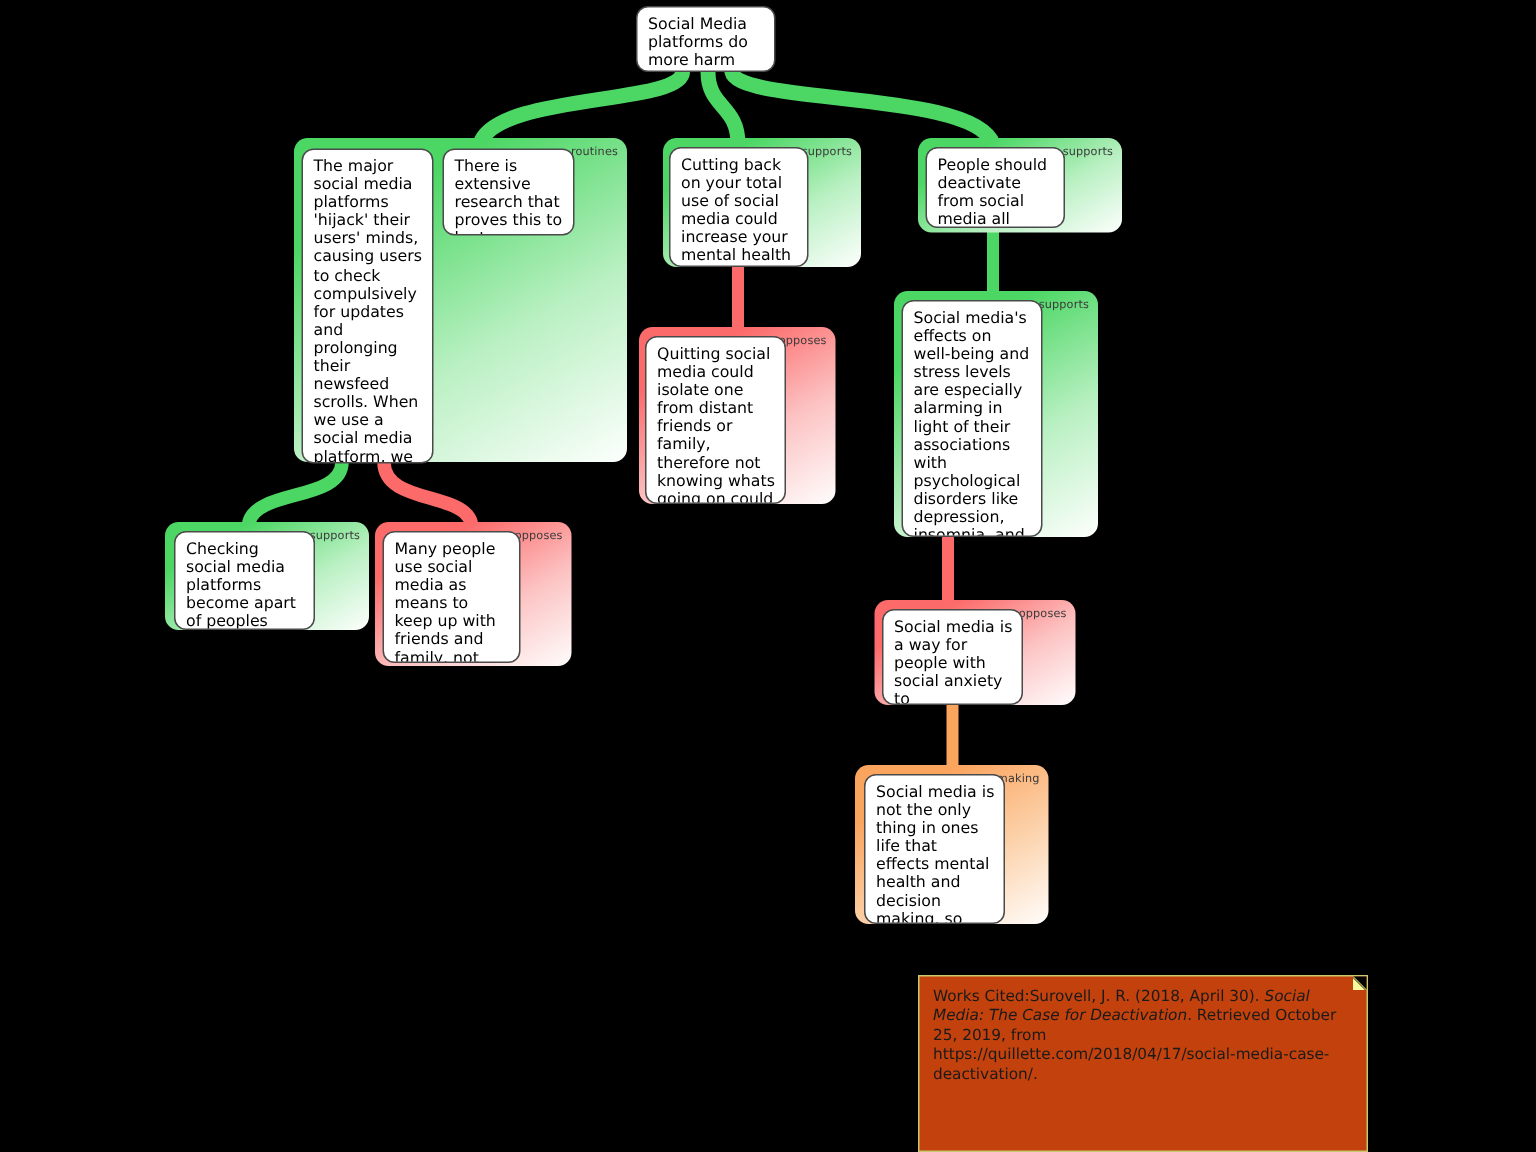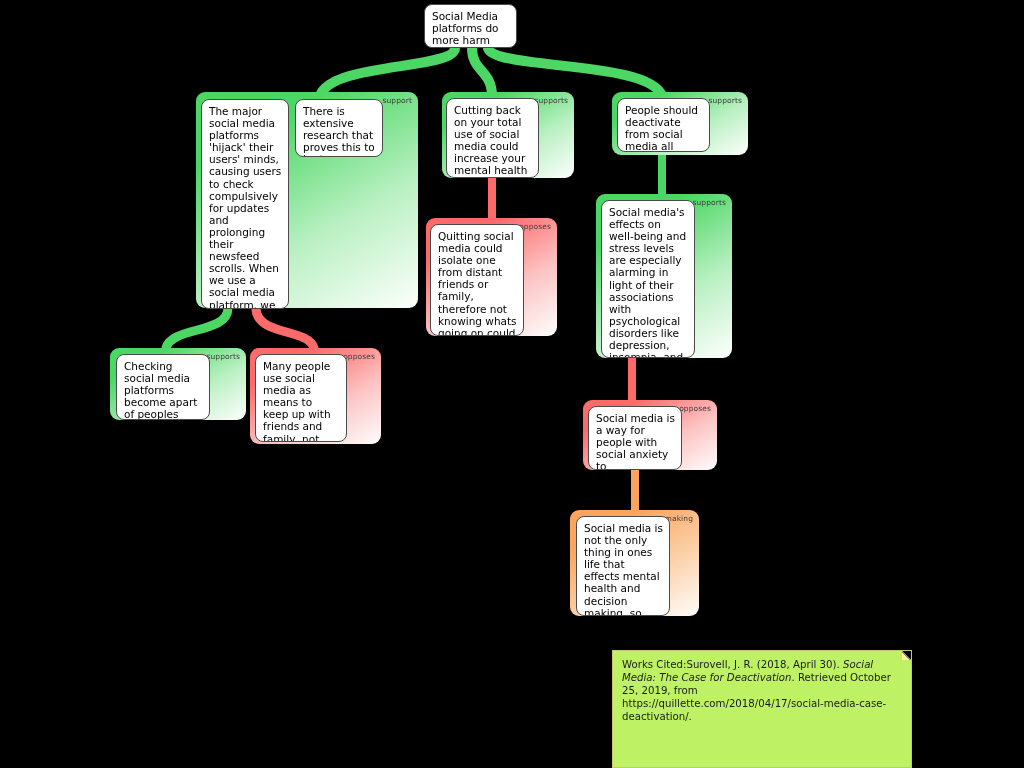--- a/index.html
+++ b/index.html
@@ -15,21 +15,21 @@
   .card.rebut{background:linear-gradient(150deg,#fba45e 0%,#fba45e 22%,#fcd2ab 62%,#fffdfb 100%);}
 
   .tag{position:absolute;top:4px;right:6px;font-size:7.5px;color:#3a3a3a;
        letter-spacing:.1px;white-space:nowrap;}
   .card.oppose .tag,.card.rebut .tag{color:#3a3a3a;}
 
   .box{position:absolute;background:#fff;border:1.2px solid #4a4a4a;border-radius:8px;
        box-sizing:border-box;padding:5px 6px 4px 7px;
        font-size:10.5px;line-height:12.1px;color:#000;overflow:hidden;}
 
-  .note{position:absolute;background:#bef264;border:1px solid #c9c86f;
+  .note{position:absolute;background:#c2410c;border:1px solid #c9c86f;
         box-sizing:border-box;padding:7px 9px;
         font-size:10.2px;line-height:13px;color:#1a1a1a;}
   .note .fold{position:absolute;top:0;right:0;width:9px;height:9px;
         background:linear-gradient(225deg,#000 0 48%,#8d8c4a 48% 56%,#fcfb9e 56%);}
   .note i{font-style:italic;}
 </style>
 </head>
 <body>
 
 <div id="canvas">
@@ -55,21 +55,21 @@
 
       <path d="M635,470 L635,510" stroke="#fba45e" stroke-width="8"></path>
     </g>
   </svg>
 
   <div class="box" style="left:424px;top:4px;width:93px;height:44px;">
     <span>Social Media platforms do more harm than good. (Surovell 2018)</span>
   </div>
 
   <div class="card support" style="left:196px;top:92px;width:222px;height:216px;">
-    <span class="tag">support</span>
+    <span class="tag">routines</span>
   </div>
   <div class="box" style="left:201px;top:99px;width:88px;height:210px;">
     <span>The major social media platforms 'hijack' their users' minds, causing users to check compulsively for updates and prolonging their newsfeed scrolls. When we use a social media platform, we therefore contribute to our friends' harmful cravings. "(Surovell, 2018)</span>
   </div>
   <div class="box" style="left:295px;top:99px;width:88px;height:58px;">
     <span>There is extensive research that proves this to be true.</span>
   </div>
 
   <div class="card support" style="left:110px;top:348px;width:136px;height:72px;">
     <span class="tag">supports</span>

